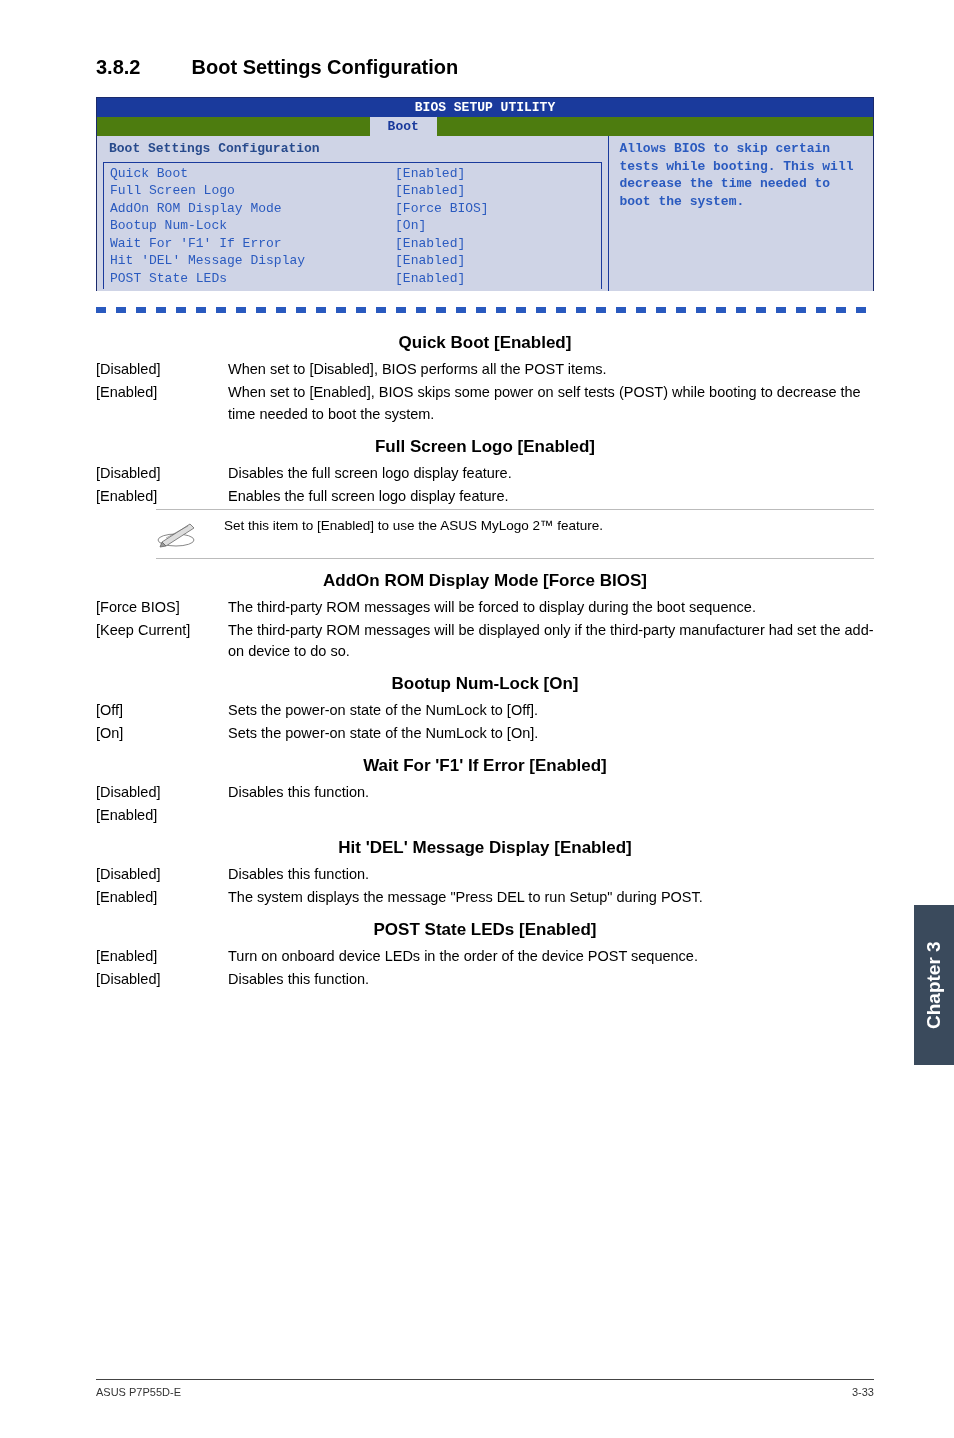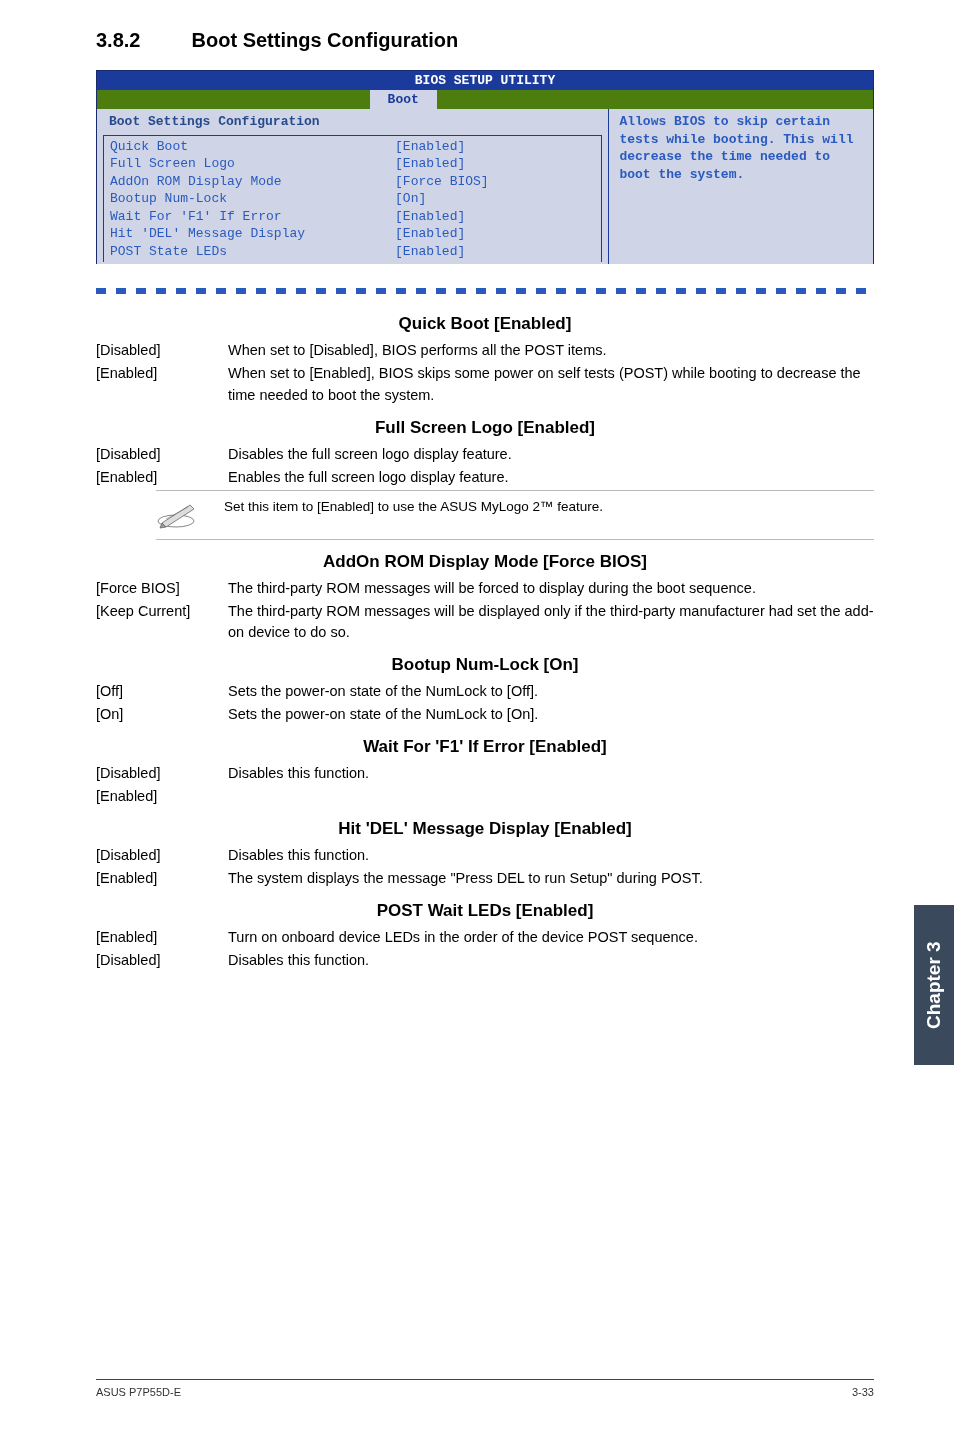--- a/index.html
+++ b/index.html
@@ -5,38 +5,38 @@
   * { box-sizing: border-box; margin: 0; padding: 0; }
   body {
     font-family: Arial, Helvetica, sans-serif;
     background: #fff;
     width: 954px;
     height: 1438px;
     position: relative;
     color: #000;
   }
   .page {
-    padding: 29px 80px 0 96px;
+    padding: 56px 80px 0 96px;
   }
   h2.section-title {
     font-size: 20px;
     font-weight: bold;
     margin-bottom: 18px;
   }
   .section-num { display: inline-block; width: 90px; }
 
   
   .bios-box {
     border-left: 1px solid #1a2a6c;
     border-right: 1px solid #1a2a6c;
     border-top: 1px solid #1a2a6c;
     font-family: "Courier New", monospace;
     font-size: 13px;
     line-height: 1.35;
-    margin-bottom: 24px;
+    margin-bottom: 16px;
   }
   .bios-header {
     background: #1a3a9c;
     color: #fff;
     text-align: center;
     font-weight: bold;
     padding: 1px 0 0 0;
     position: relative;
   }
   .bios-tabs {
@@ -264,21 +264,21 @@
       </div>
       <h3 class="setting">Hit 'DEL' Message Display [Enabled]</h3>
       <div class="optrow">
         <div class="optkey">[Disabled]</div>
         <div class="optval">Disables this function.</div>
       </div>
       <div class="optrow">
         <div class="optkey">[Enabled]</div>
         <div class="optval">The system displays the message "Press DEL to run Setup" during POST.</div>
       </div>
-      <h3 class="setting">POST Wait LEDs [Enabled]</h3>
+      <h3 class="setting">POST State LEDs [Enabled]</h3>
       <div class="optrow">
         <div class="optkey">[Enabled]</div>
         <div class="optval">Turn on onboard device LEDs in the order of the device POST sequence.</div>
       </div>
       <div class="optrow">
         <div class="optkey">[Disabled]</div>
         <div class="optval">Disables this function.</div>
       </div>
     </div>
 </div>

